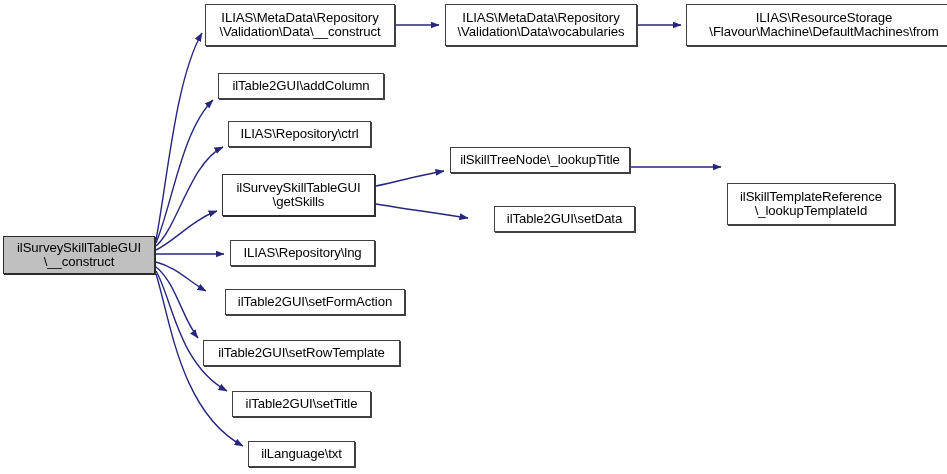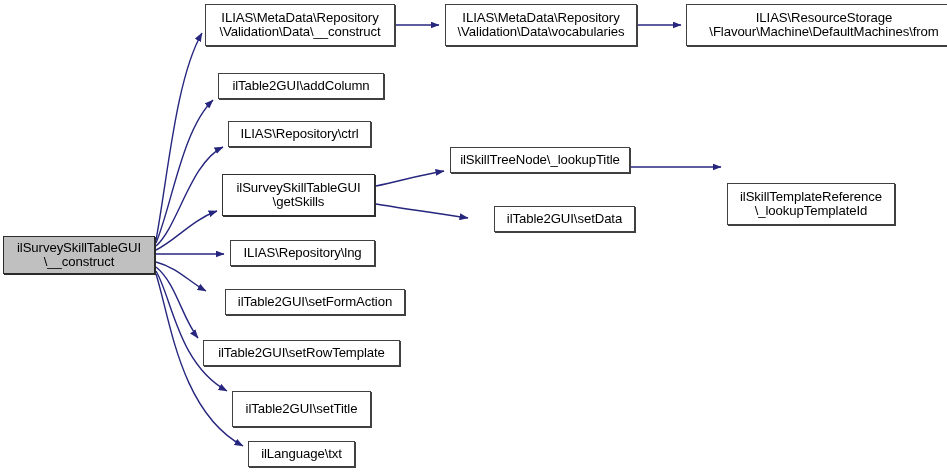--- a/index.html
+++ b/index.html
@@ -97,16 +97,16 @@
       <div class="node" style="left: 228px; top: 121px; width: 143px; height: 26px;"><span class="node-label">ILIAS\Repository\ctrl</span></div>
       <div class="node emph" style="left: 222px; top: 174px; width: 153px; height: 42px;"><span class="node-label">ilSurveySkillTableGUI
 \getSkills</span></div>
       <div class="node" style="left: 450px; top: 147px; width: 180px; height: 26px;"><span class="node-label">ilSkillTreeNode\_lookupTitle</span></div>
       <div class="node" style="left: 494px; top: 206px; width: 141px; height: 26px;"><span class="node-label">ilTable2GUI\setData</span></div>
       <div class="node" style="left: 727px; top: 147px; width: 168px; height: 42px; margin-top: 36px;"><span class="node-label">ilSkillTemplateReference
 \_lookupTemplateId</span></div>
       <div class="node" style="left: 230px; top: 240px; width: 145px; height: 26px;"><span class="node-label">ILIAS\Repository\lng</span></div>
       <div class="node" style="left: 225px; top: 289px; width: 180px; height: 26px;"><span class="node-label">ilTable2GUI\setFormAction</span></div>
       <div class="node" style="left: 203px; top: 340px; width: 197px; height: 26px;"><span class="node-label">ilTable2GUI\setRowTemplate</span></div>
-      <div class="node" style="left: 232px; top: 391px; width: 139px; height: 36px;"><span class="node-label">ilTable2GUI\setTitle</span></div>
+      <div class="node" style="left: 232px; top: 391px; width: 139px; height: 26px;"><span class="node-label">ilTable2GUI\setTitle</span></div>
       <div class="node" style="left: 248px; top: 441px; width: 107px; height: 26px;"><span class="node-label">ilLanguage\txt</span></div>
     </div>
 </div>
 
 </body></html>

